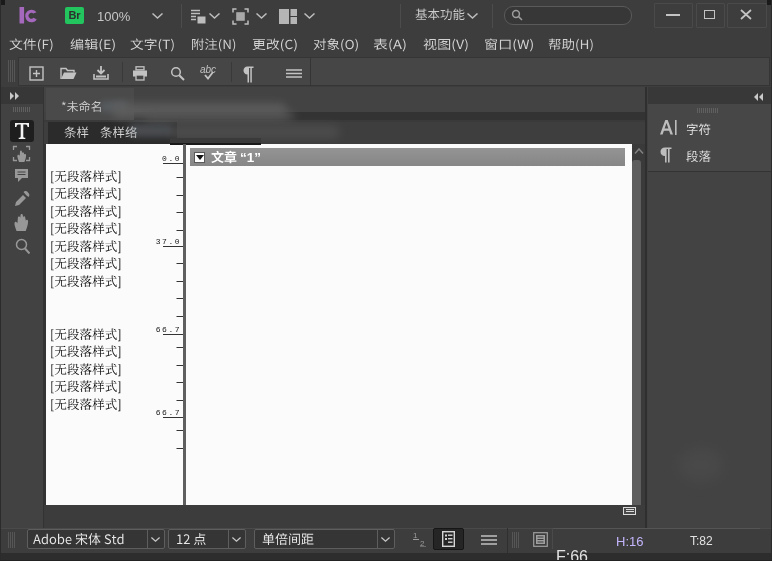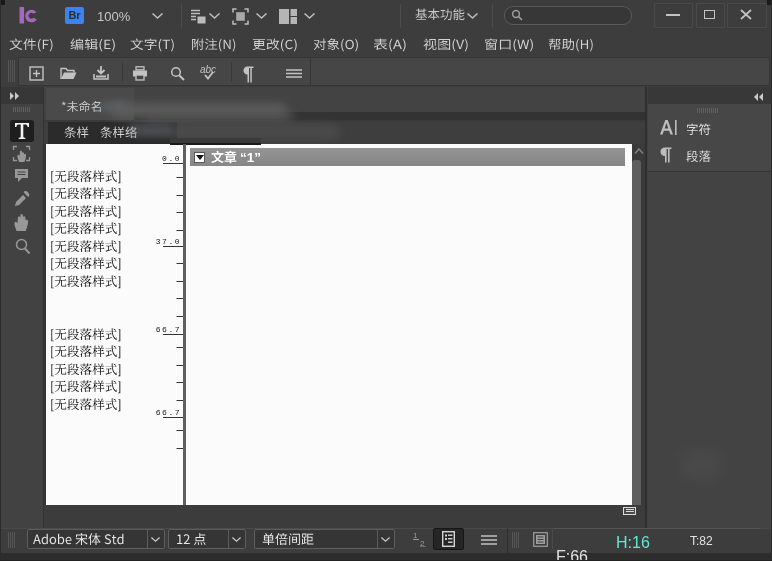--- a/index.html
+++ b/index.html
@@ -11,21 +11,21 @@
 
 <div class="abs" style="left:0;top:0;width:772px;height:32px;background:#3d3d3d"></div>
 <div class="abs" style="left:0;top:0;width:5px;height:5px;background:#1a1a1a"></div>
 <div class="abs" style="left:767px;top:0;width:5px;height:5px;background:#1a1a1a"></div>
 <svg class="abs" style="left:19px;top:6px" width="19" height="19" viewBox="0 0 19 19">
 <g fill="#a468bd">
 <rect x="0.5" y="1" width="4.6" height="16.5"></rect>
 <path d="M17.5 6.2 A6.3 6.3 0 1 0 17.8 13.5 L14.6 11.8 A2.9 2.9 0 1 1 14.4 7.6 Z"></path>
 </g>
   </svg>
-<div class="abs" style="left:65px;top:7px;width:19px;height:17px;background:#3b82f6;border-radius:2px;color:#2e2e2e;font:bold 11px 'Liberation Sans';text-align:center;line-height:17px">Br</div>
+<div class="abs" style="left:65px;top:7px;width:19px;height:17px;background:#22c55e;border-radius:2px;color:#2e2e2e;font:bold 11px 'Liberation Sans';text-align:center;line-height:17px">Br</div>
 <div class="abs" style="left:97px;top:9px;color:#c6c6c6;font-size:13px">100%</div>
 <svg class="abs" style="left:152px;top:13px" width="11" height="6" viewBox="0 0 11 6">
     <path d="M0.5 0.5 L5.5 5 L10.5 0.5" stroke="#bdbdbd" stroke-width="1.5" fill="none"></path>
   </svg>
 <div class="abs" style="left:181px;top:4px;width:1px;height:24px;background:#4c4c4c"></div>
 <svg class="abs" style="left:190px;top:9px" width="16" height="15" viewBox="0 0 16 15">
 <g stroke="#bdbdbd" stroke-width="1.3" fill="none">
 <path d="M1 1.5 H10 M1 4.5 H10 M1 7.5 H6 M1 10.5 H6"></path>
 <rect x="7.5" y="7.5" width="8" height="7" fill="#bdbdbd" stroke="none"></rect>
     </g>
@@ -354,16 +354,16 @@
 <div class="abs" style="left:507px;top:528px;width:1px;height:25px;background:#2f2f2f"></div>
 <div class="grip" style="left:512px;top:532px;height:16px"></div>
 <svg class="abs" style="left:533px;top:532px" width="15" height="15" viewBox="0 0 15 15">
 <rect x="0.7" y="0.7" width="13.6" height="13.6" stroke="#9f9f9f" stroke-width="1.2" fill="none"></rect>
 <rect x="3" y="3" width="9" height="9" fill="#9f9f9f"></rect>
 <path d="M4.5 5 H10.5 M4.5 7.5 H10.5 M4.5 10 H10.5" stroke="#3d3d3d" stroke-width="1"></path>
   </svg>
 <div class="abs" style="left:552px;top:529px;width:1px;height:20px;background:#4a4a4a"></div>
 <div class="abs" style="left:553px;top:528px;width:207px;height:1px;background:#555"></div>
 <div class="abs" style="left:556px;top:548px;color:#e2e2e2;font-size:16px">F:66</div>
-<div class="abs" style="left:616px;top:534px;color:#5eead4;font-size:16px">H:16</div>
+<div class="abs" style="left:616px;top:534px;color:#c4b5fd;font-size:13px">H:16</div>
 <div class="abs" style="left:690px;top:534px;color:#e2e2e2;font-size:12px">T:82</div>
 <div class="abs" style="left:0;top:0;width:1px;height:561px;background:#2b2b2b"></div>
 <div class="abs" style="left:771px;top:0;width:1px;height:561px;background:#2b2b2b"></div>
 <div class="abs" style="left:0;top:560px;width:772px;height:1px;background:#222"></div>
 </body></html>

